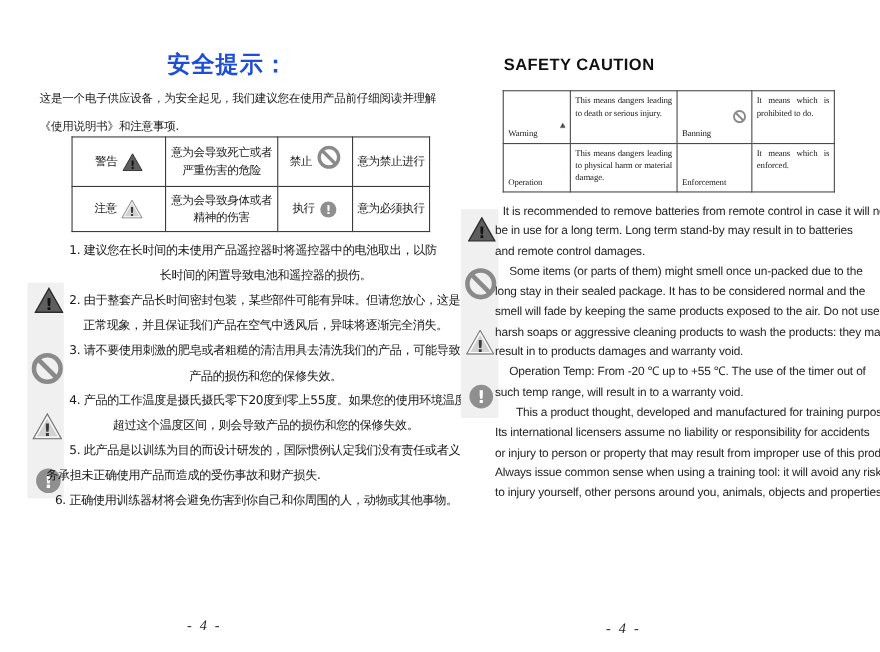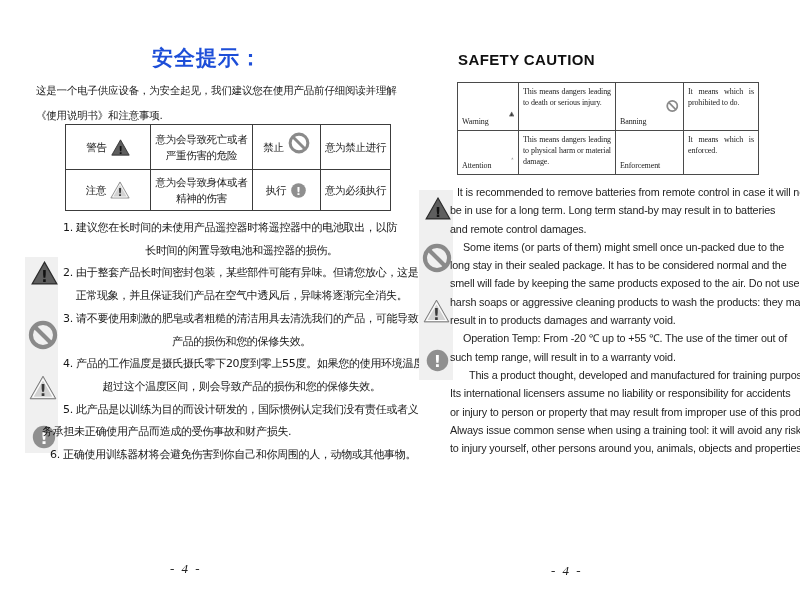--- a/index.html
+++ b/index.html
@@ -227,21 +227,21 @@
           <svg width="22" height="22" style="margin-bottom:10px">
                 <use href="#ban" xlink:href="#ban"></use>
               </svg>
         </div>
       </td>
       <td class="desc">It means which is prohibited to do.</td>
     </tr>
     <tr class="r2">
       <td>
         <div class="en-term">
-          <span class="tlabel">Attention</span>
+          <span class="tlabel">Operation</span>
           <svg width="19" height="17">
                 <use href="#tri-light" xlink:href="#tri-light"></use>
               </svg>
         </div>
       </td>
       <td class="desc">This means dangers leading to physical harm or material damage.</td>
       <td>
         <div class="en-term">
           <span class="tlabel">Enforcement</span>
           <svg width="17" height="17" style="margin-bottom:6px">

